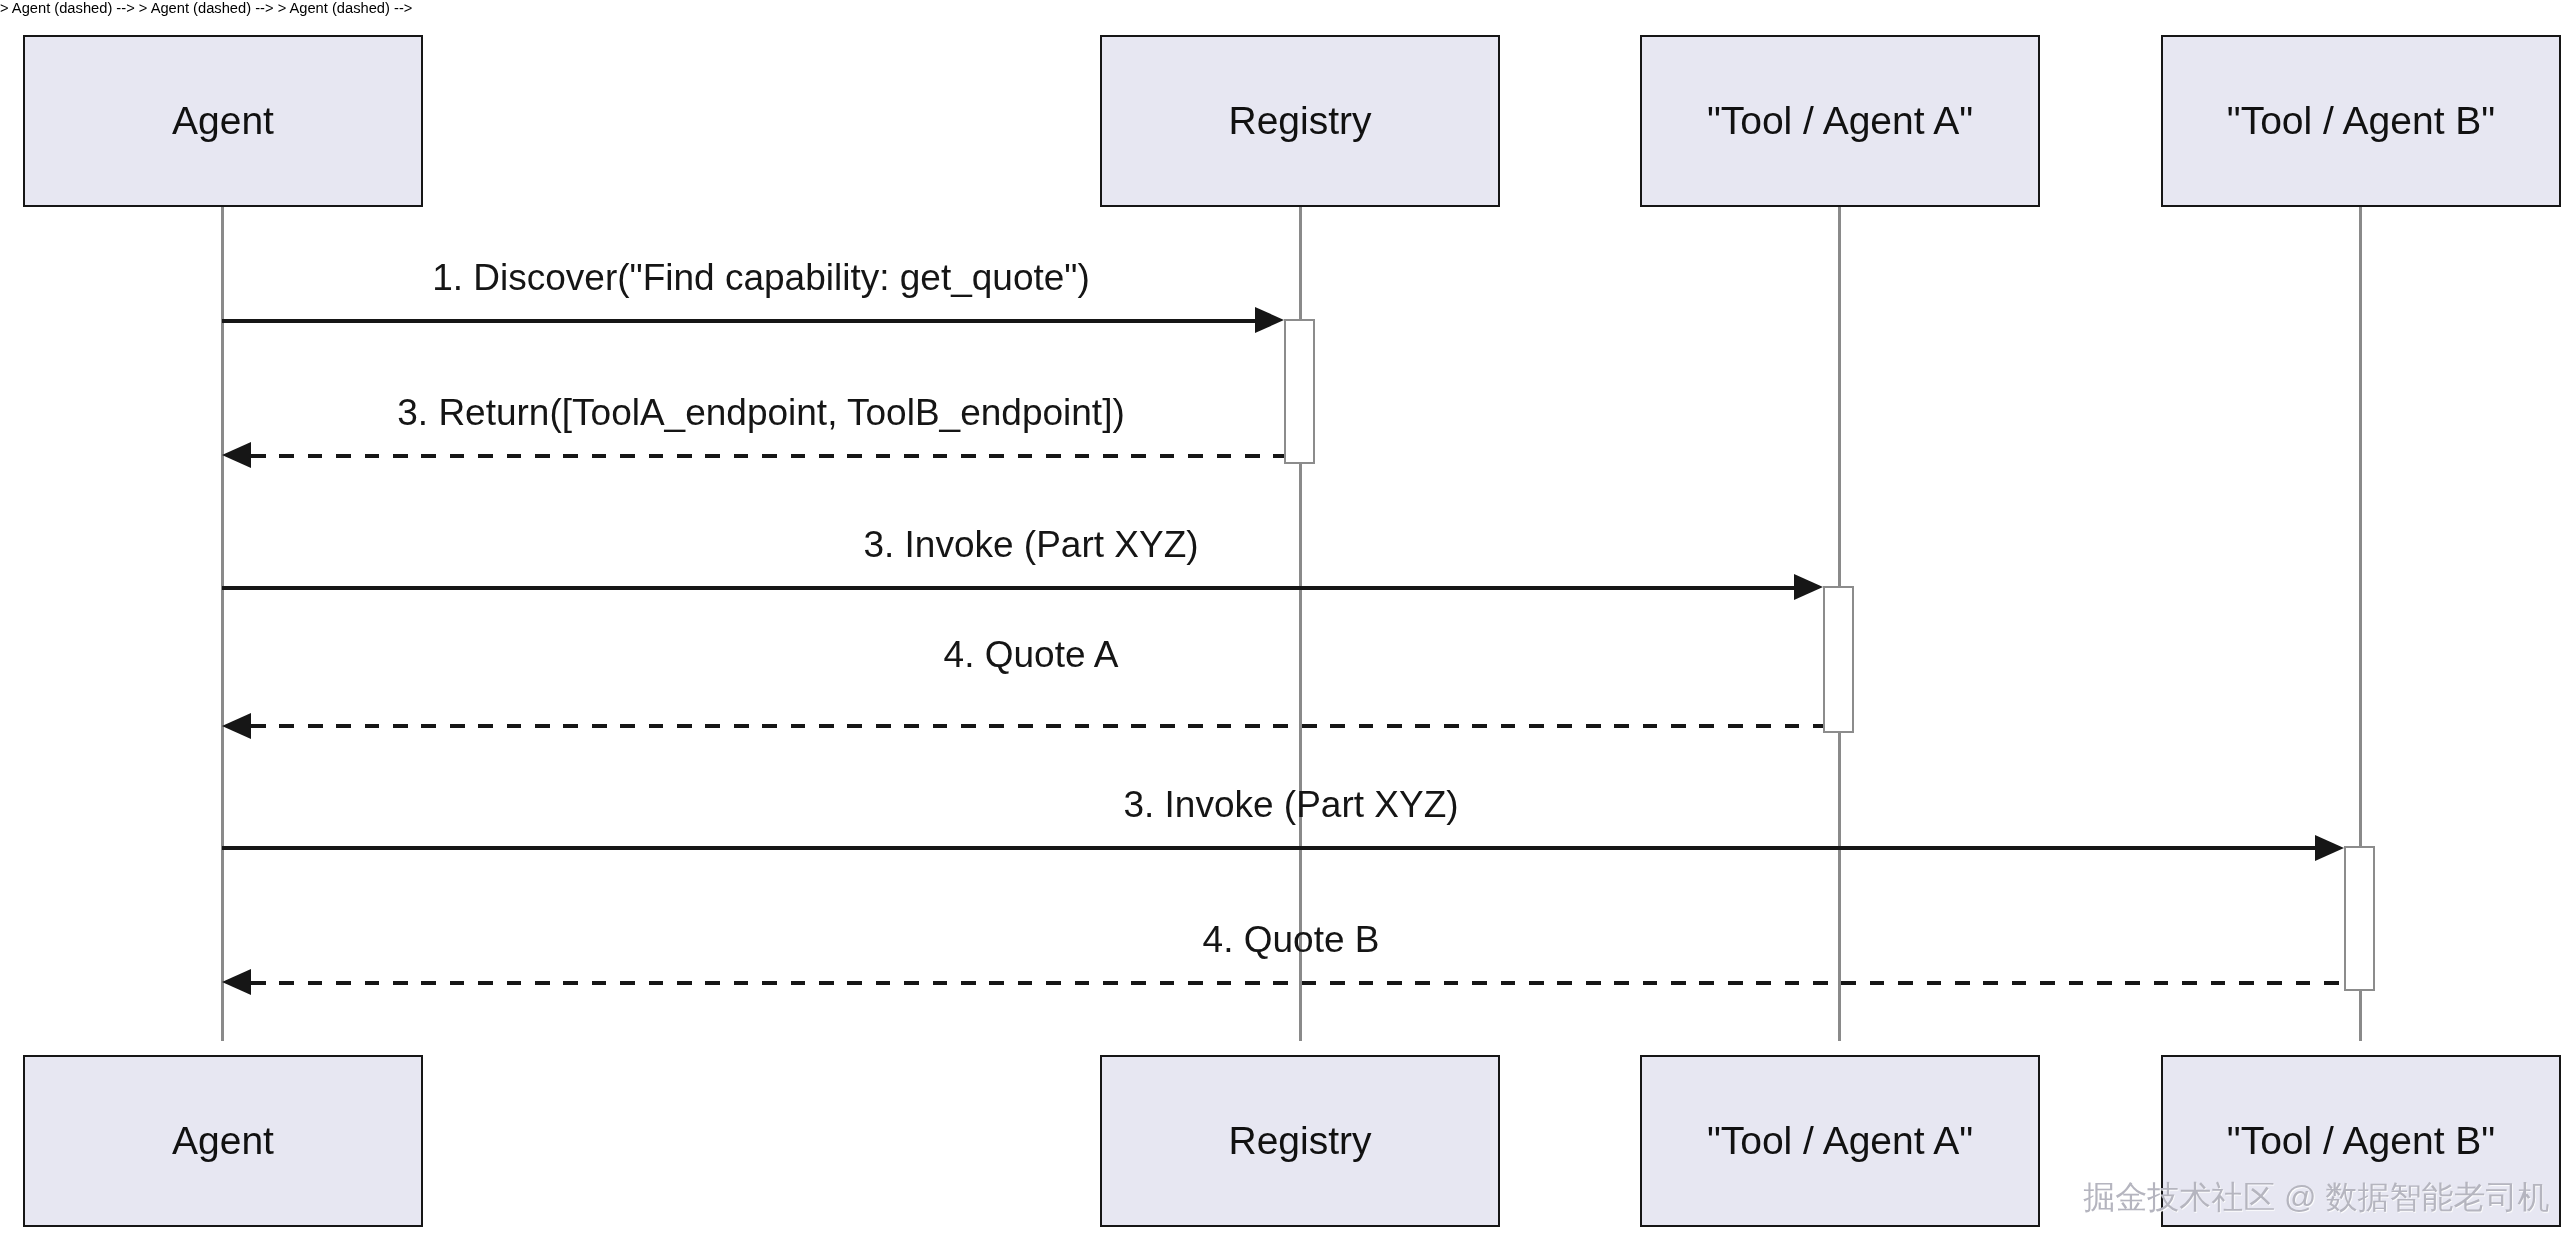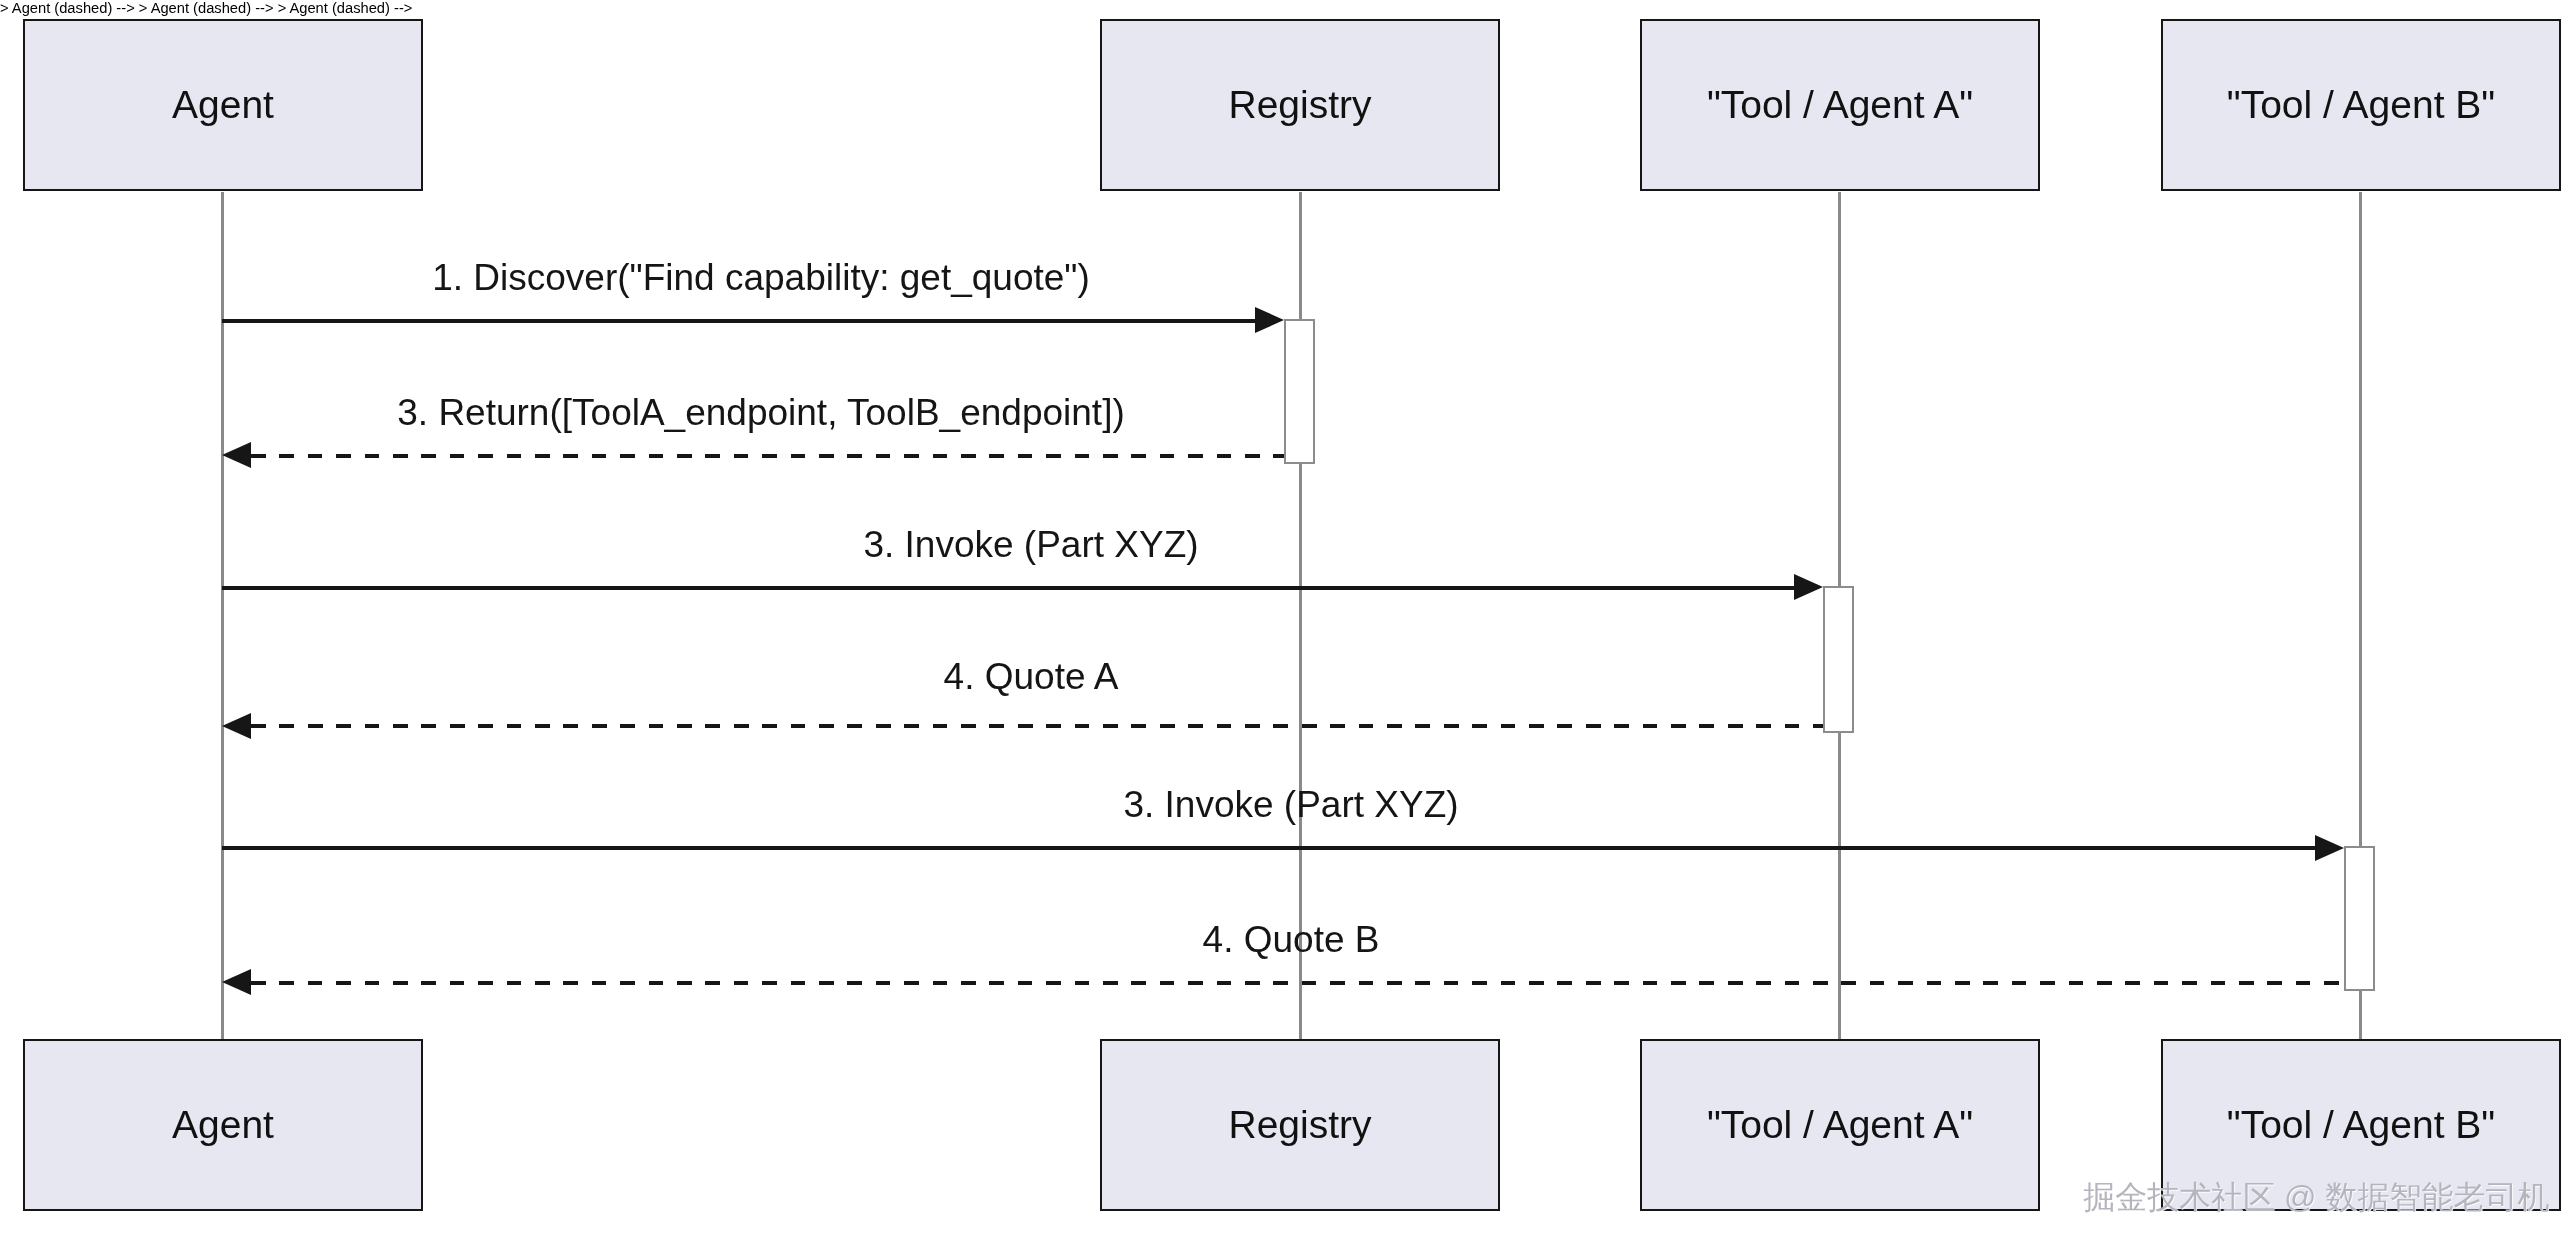--- a/index.html
+++ b/index.html
@@ -21,20 +21,21 @@
     height: 172px;
     box-sizing: border-box;
     background: #e7e7f2;
     border: 2.8px solid #161616;
     display: flex;
     align-items: center;
     justify-content: center;
     font-size: 39px;
     color: #111111;
     white-space: nowrap;
+    margin-top: 16px;
   }
   .lifeline {
     position: absolute;
     width: 2.8px;
     background: #8a8a8a;
     top: 192px;
     height: 849px;
   }
   .activation {
     position: absolute;
@@ -126,21 +127,21 @@
   <div class="msg-label" style="left:761px; top:392px;">3. Return([ToolA_endpoint, ToolB_endpoint])</div>
   <div class="line-dashed" style="left:251px; top:454px; width:1033px;"></div>
   <div class="arrow-left" style="left:222px; top:442px;"></div>
 
   
   <div class="msg-label" style="left:1031px; top:524px;">3. Invoke (Part XYZ)</div>
   <div class="line-solid" style="left:222px; top:586px; width:1572px;"></div>
   <div class="arrow-right" style="left:1794px; top:574px;"></div>
 
   &gt; Agent (dashed) --&gt;
-  <div class="msg-label" style="left:1031px; top:656px;text-align:right;">4. Quote A</div>
+  <div class="msg-label" style="left:1031px; top:634px;text-align:right;">4. Quote A</div>
   <div class="line-dashed" style="left:251px; top:724px; width:1572px;"></div>
   <div class="arrow-left" style="left:222px; top:713px;"></div>
 
   
   <div class="msg-label" style="left:1291px; top:784px;">3. Invoke (Part XYZ)</div>
   <div class="line-solid" style="left:222px; top:846px; width:2093px;"></div>
   <div class="arrow-right" style="left:2315px; top:835px;"></div>
 
   &gt; Agent (dashed) --&gt;
   <div class="msg-label" style="left:1291px; top:919px;">4. Quote B</div>

